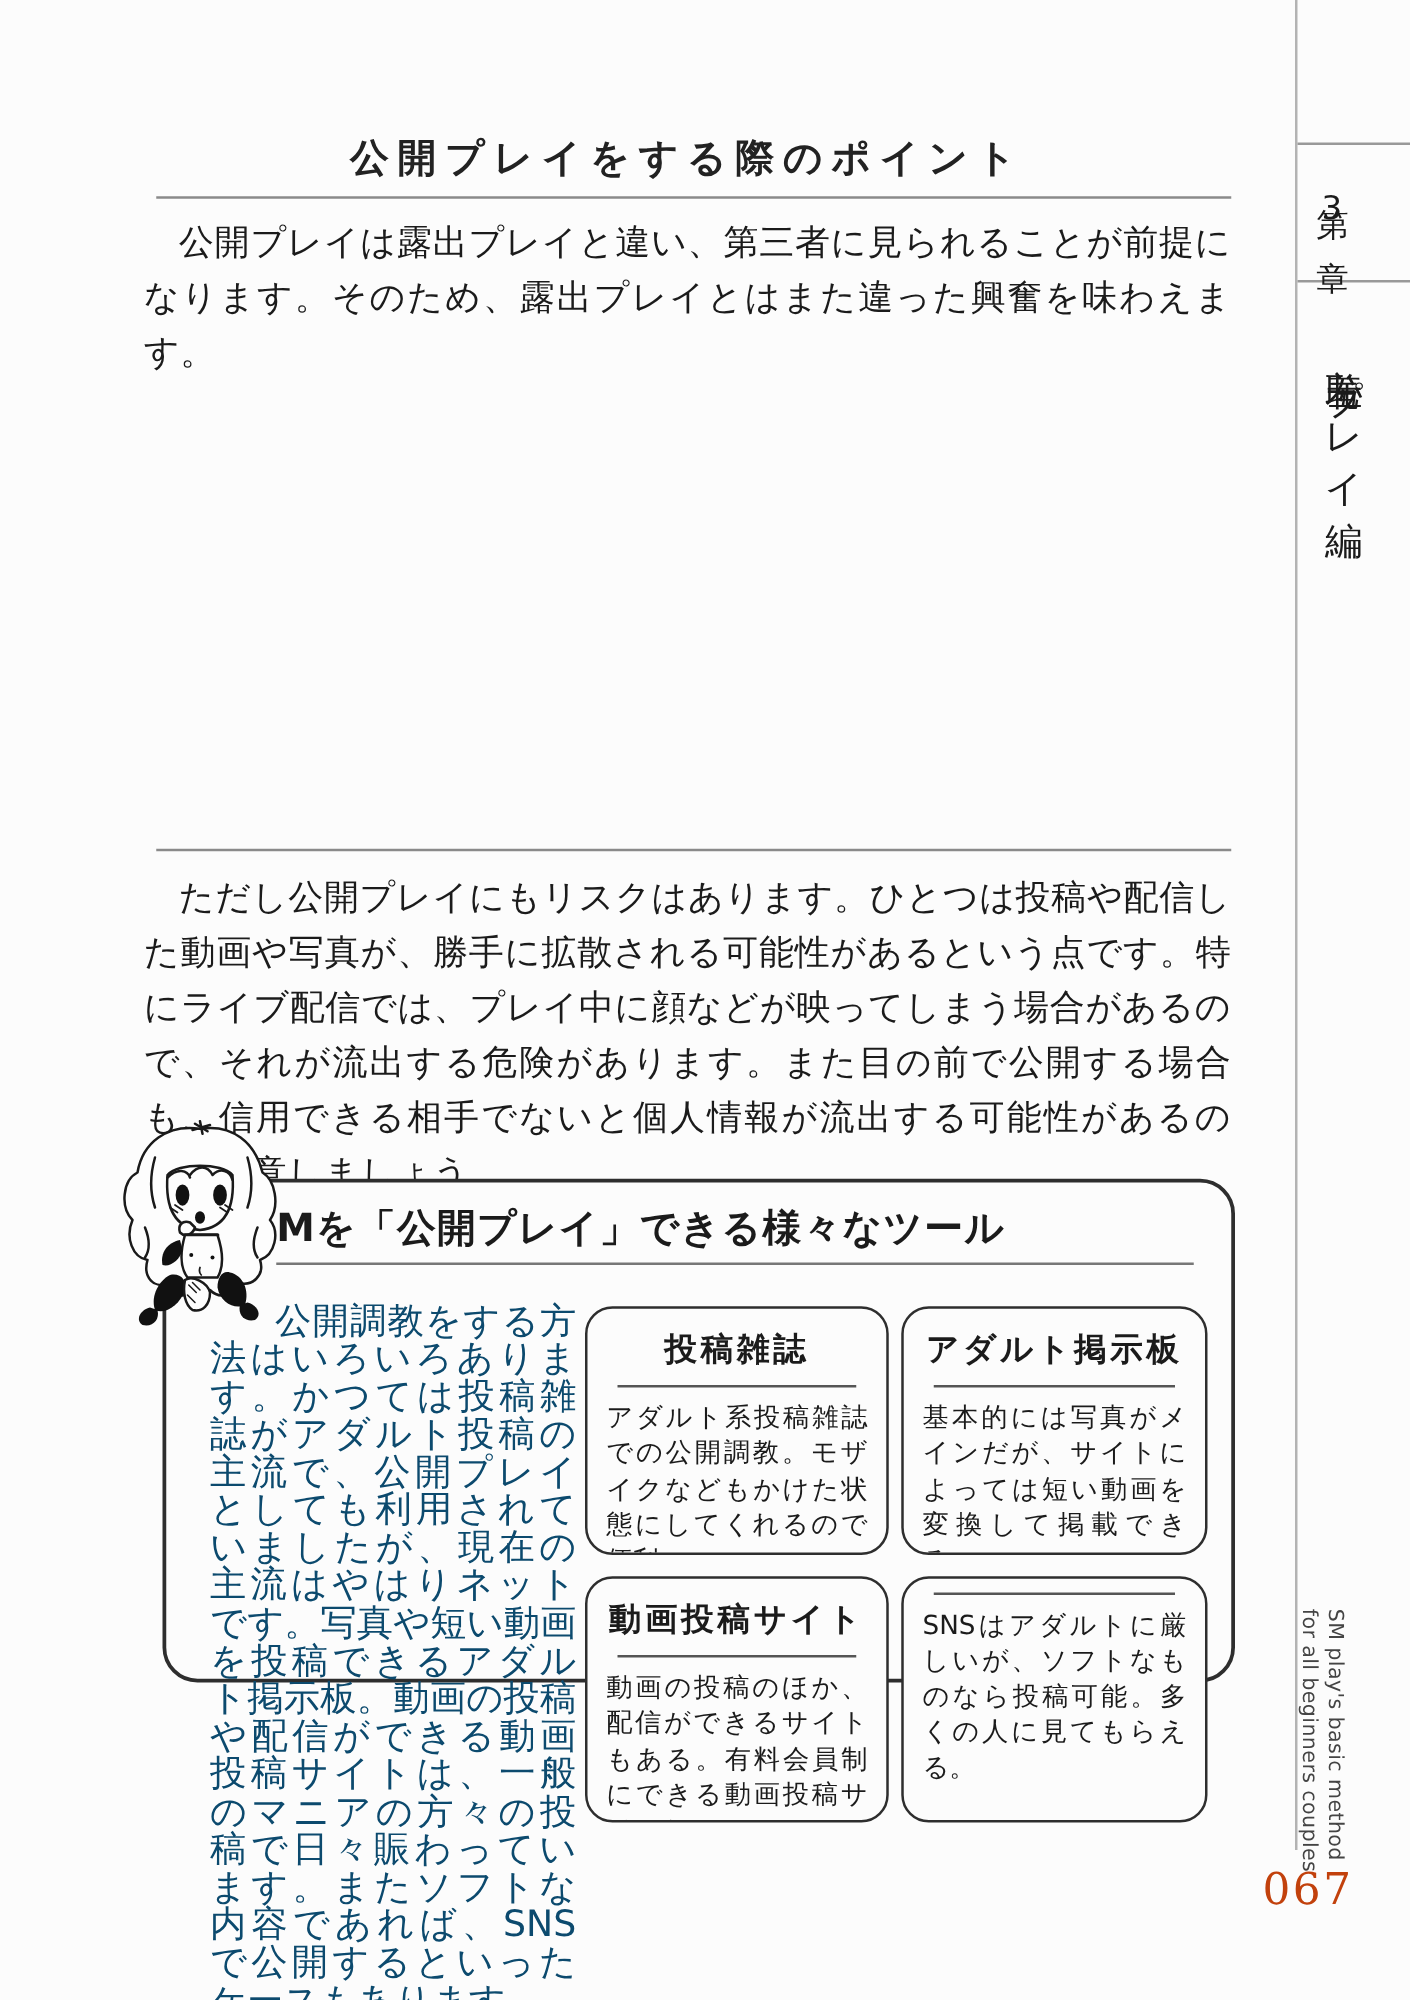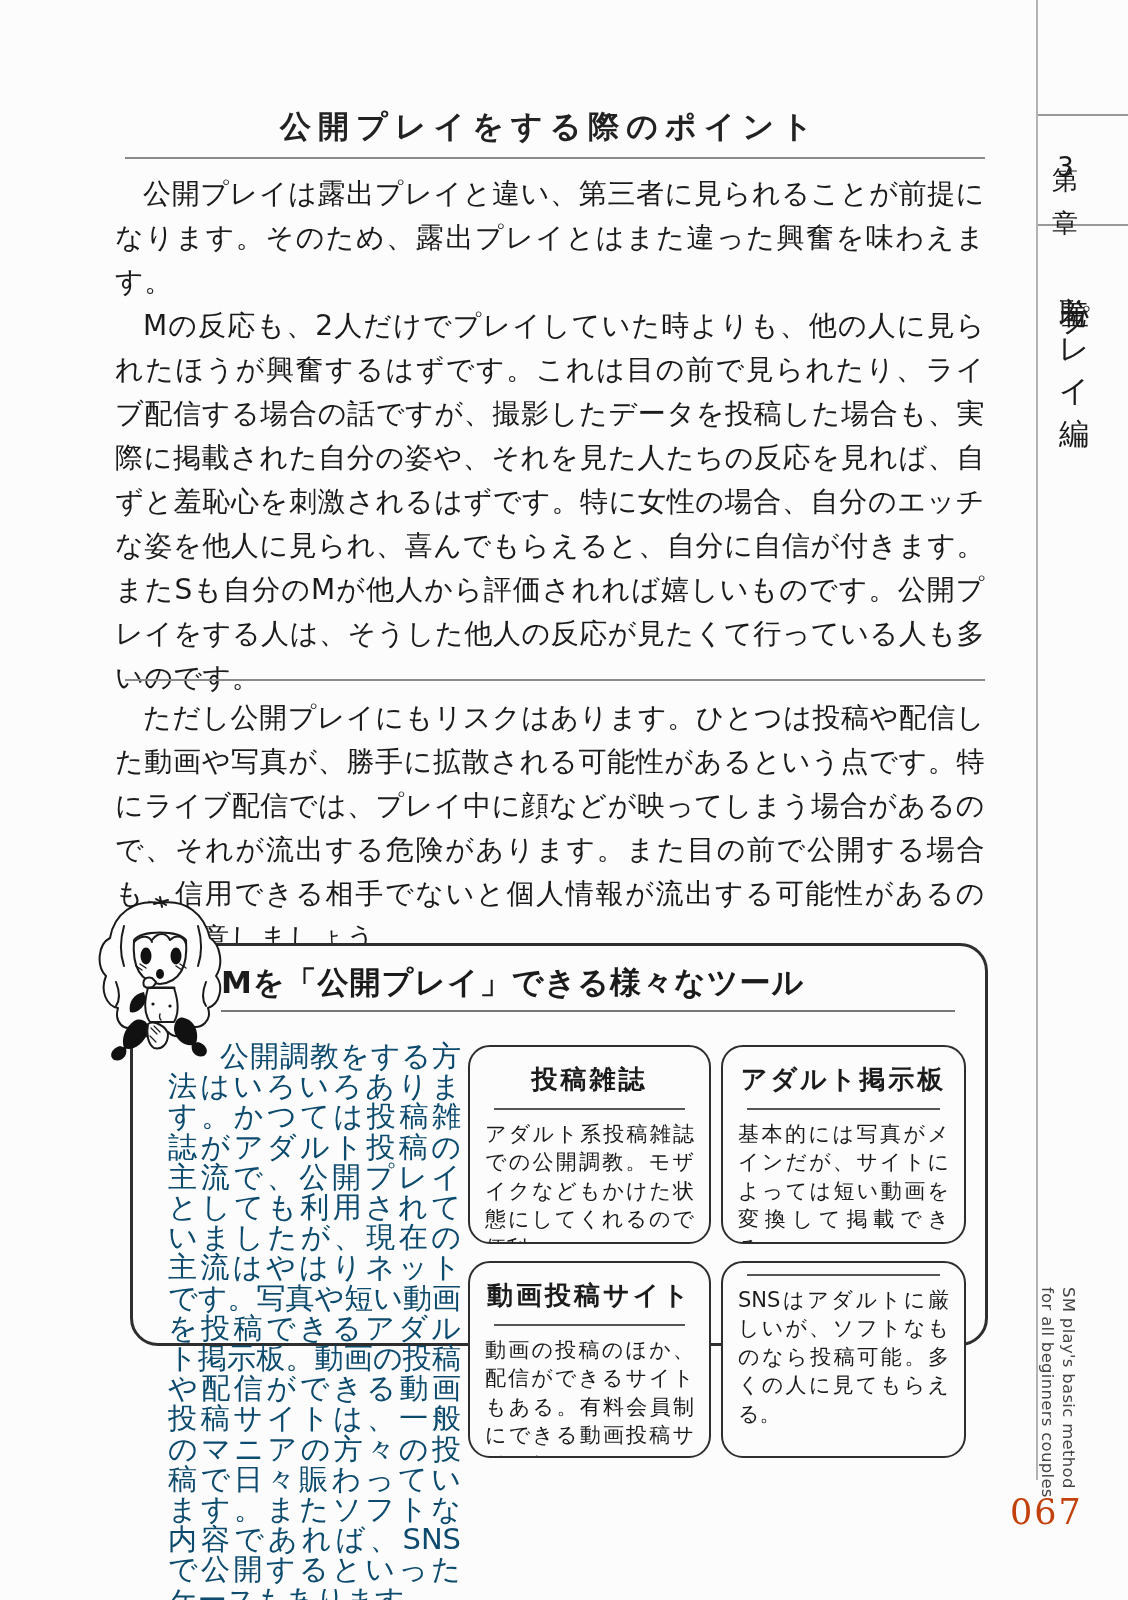--- a/index.html
+++ b/index.html
@@ -102,21 +102,20 @@
 </style>
 </head>
 <body>
 
 <div class="page">
 
   <div class="h-main h1">公開プレイをする際のポイント</div>
   <div class="hrule rule1"></div>
   <div class="body-block p1">
     <p>公開プレイは露出プレイと違い、第三者に見られることが前提になります。そのため、露出プレイとはまた違った興奮を味わえます。</p>
-    <p>Mの反応も、2人だけでプレイしていた時よりも、他の人に見られたほうが興奮するはずです。これは目の前で見られたり、ライブ配信する場合の話ですが、撮影したデータを投稿した場合も、実際に掲載された自分の姿や、それを見た人たちの反応を見れば、自ずと羞恥心を刺激されるはずです。特に女性の場合、自分のエッチな姿を他人に見られ、喜んでもらえると、自分に自信が付きます。またSも自分のMが他人から評価されれば嬉しいものです。公開プレイをする人は、そうした他人の反応が見たくて行っている人も多いのです。</p>
   </div>
 
   <div class="hrule rule2"></div>
   <div class="body-block p2">
     <p>ただし公開プレイにもリスクはあります。ひとつは投稿や配信した動画や写真が、勝手に拡散される可能性があるという点です。特にライブ配信では、プレイ中に顔などが映ってしまう場合があるので、それが流出する危険があります。また目の前で公開する場合も、信用できる相手でないと個人情報が流出する可能性があるので、注意しましょう。</p>
   </div>
 
   <div class="toolbox">
     <div class="toolbox-title">Mを「公開プレイ」できる様々なツール</div>
     <div class="toolbox-title-rule"></div>

